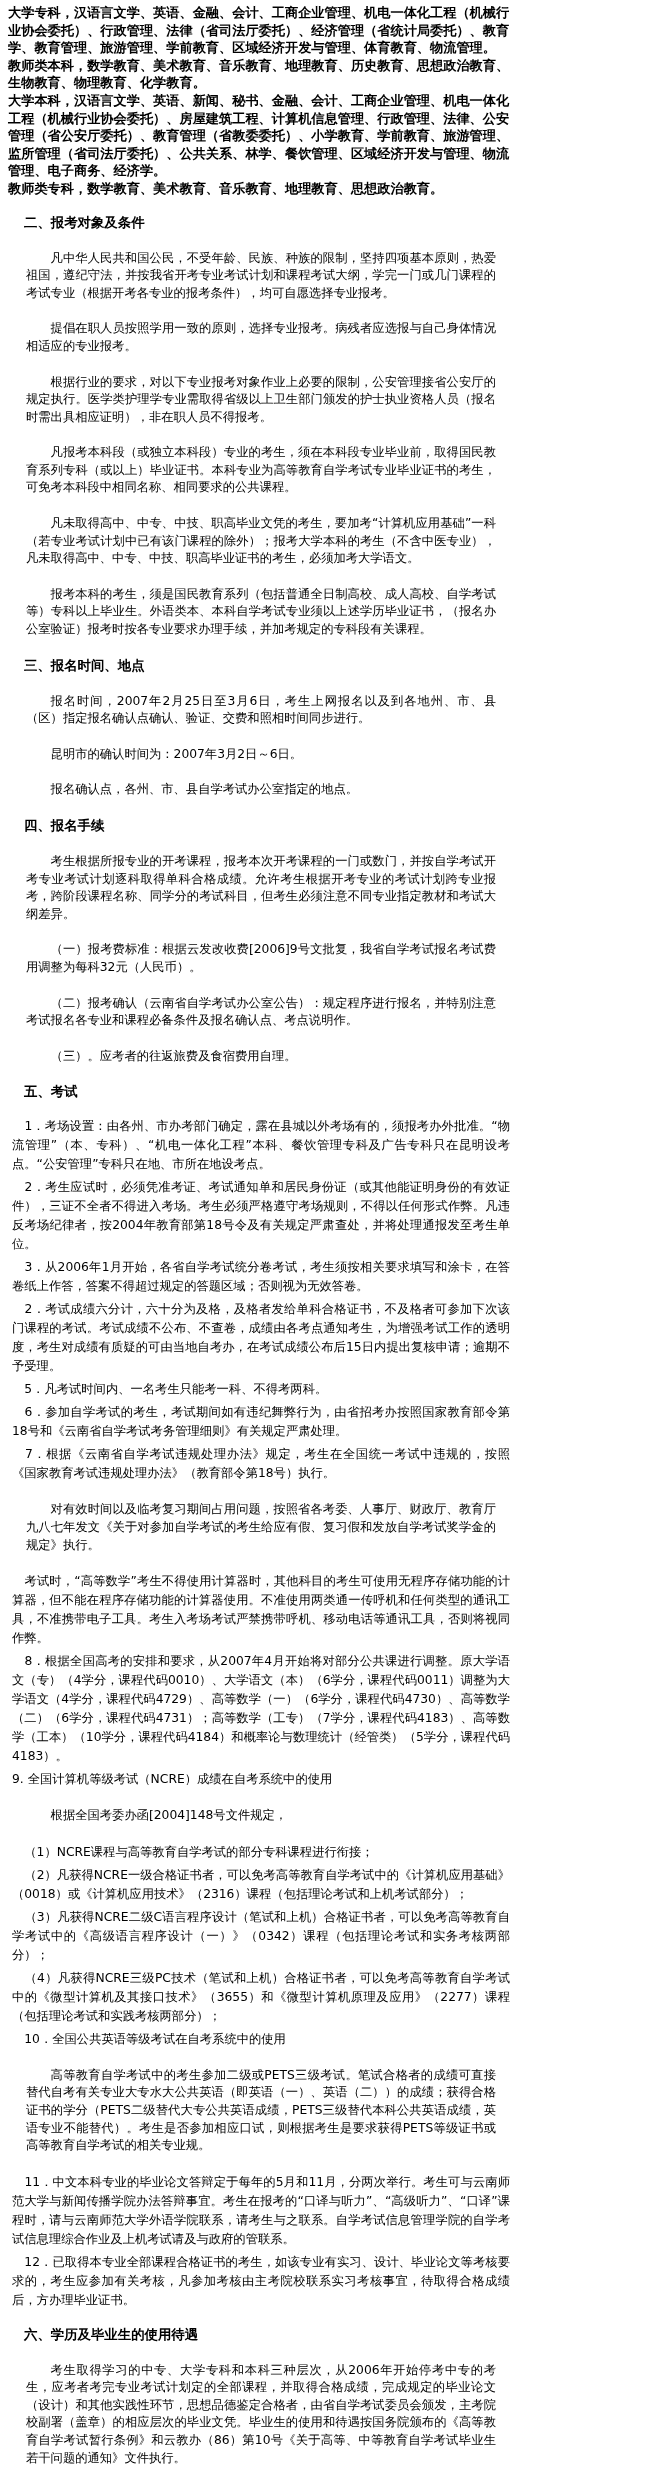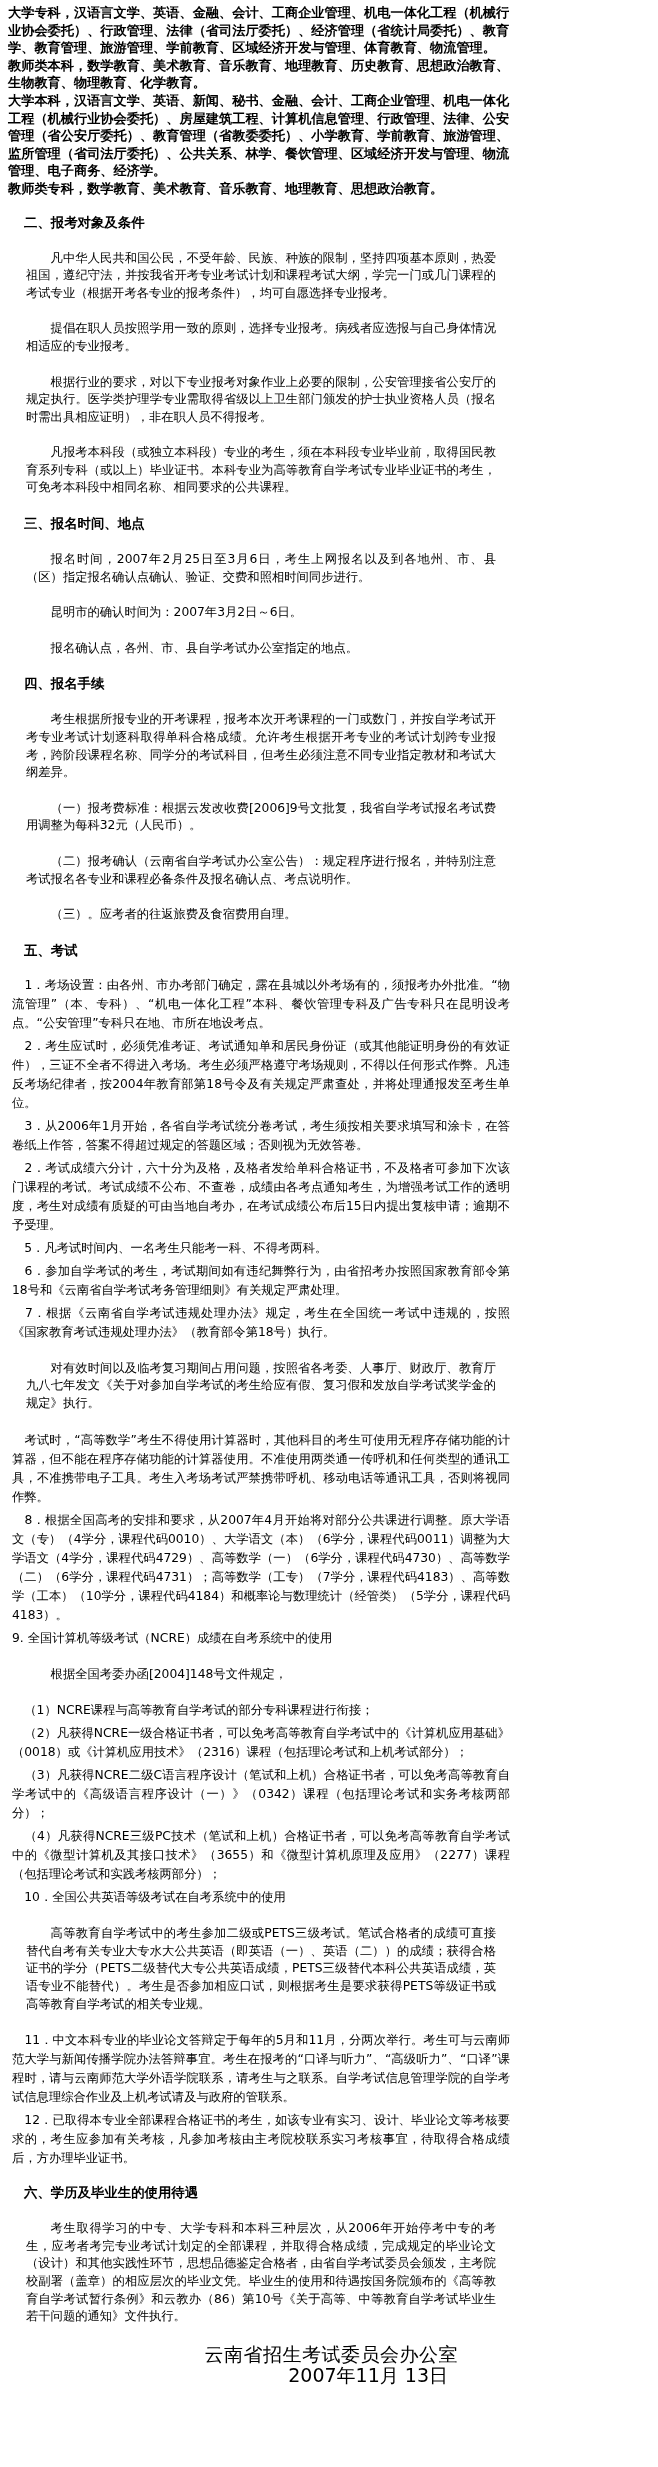--- a/index.html
+++ b/index.html
@@ -73,20 +73,22 @@
   <div id="content">
       <p class="head">大学专科，汉语言文学、英语、金融、会计、工商企业管理、机电一体化工程（机械行业协会委托）、行政管理、法律（省司法厅委托）、经济管理（省统计局委托）、教育学、教育管理、旅游管理、学前教育、区域经济开发与管理、体育教育、物流管理。</p>
       <p class="head">教师类本科，数学教育、美术教育、音乐教育、地理教育、历史教育、思想政治教育、生物教育、物理教育、化学教育。</p>
       <p class="head">大学本科，汉语言文学、英语、新闻、秘书、金融、会计、工商企业管理、机电一体化工程（机械行业协会委托）、房屋建筑工程、计算机信息管理、行政管理、法律、公安管理（省公安厅委托）、教育管理（省教委委托）、小学教育、学前教育、旅游管理、监所管理（省司法厅委托）、公共关系、林学、餐饮管理、区域经济开发与管理、物流管理、电子商务、经济学。</p>
       <p class="head">教师类专科，数学教育、美术教育、音乐教育、地理教育、思想政治教育。</p>
       <p class="sect">二、报考对象及条件</p>
       <p class="line indent2">凡中华人民共和国公民，不受年龄、民族、种族的限制，坚持四项基本原则，热爱祖国，遵纪守法，并按我省开考专业考试计划和课程考试大纲，学完一门或几门课程的考试专业（根据开考各专业的报考条件），均可自愿选择专业报考。</p>
       <p class="line indent2">提倡在职人员按照学用一致的原则，选择专业报考。病残者应选报与自己身体情况相适应的专业报考。</p>
       <p class="line indent2">根据行业的要求，对以下专业报考对象作业上必要的限制，公安管理接省公安厅的规定执行。医学类护理学专业需取得省级以上卫生部门颁发的护士执业资格人员（报名时需出具相应证明），非在职人员不得报考。</p>
       <p class="line indent2">凡报考本科段（或独立本科段）专业的考生，须在本科段专业毕业前，取得国民教育系列专科（或以上）毕业证书。本科专业为高等教育自学考试专业毕业证书的考生，可免考本科段中相同名称、相同要求的公共课程。</p>
+      <p class="line indent2">凡未取得高中、中专、中技、职高毕业文凭的考生，要加考“计算机应用基础”一科（若专业考试计划中已有该门课程的除外）；报考大学本科的考生（不含中医专业），凡未取得高中、中专、中技、职高毕业证书的考生，必须加考大学语文。</p>
+      <p class="line indent2">报考本科的考生，须是国民教育系列（包括普通全日制高校、成人高校、自学考试等）专科以上毕业生。外语类本、本科自学考试专业须以上述学历毕业证书，（报名办公室验证）报考时按各专业要求办理手续，并加考规定的专科段有关课程。</p>
       <p class="sect">三、报名时间、地点</p>
       <p class="line indent2">报名时间，2007年2月25日至3月6日，考生上网报名以及到各地州、市、县（区）指定报名确认点确认、验证、交费和照相时间同步进行。</p>
       <p class="line indent2">昆明市的确认时间为：2007年3月2日～6日。</p>
       <p class="line indent2">报名确认点，各州、市、县自学考试办公室指定的地点。</p>
       <p class="sect">四、报名手续</p>
       <p class="line indent2">考生根据所报专业的开考课程，报考本次开考课程的一门或数门，并按自学考试开考专业考试计划逐科取得单科合格成绩。允许考生根据开考专业的考试计划跨专业报考，跨阶段课程名称、同学分的考试科目，但考生必须注意不同专业指定教材和考试大纲差异。</p>
       <p class="line indent2">（一）报考费标准：根据云发改收费[2006]9号文批复，我省自学考试报名考试费用调整为每科32元（人民币）。</p>
       <p class="line indent2">（二）报考确认（云南省自学考试办公室公告）：规定程序进行报名，并特别注意考试报名各专业和课程必备条件及报名确认点、考点说明作。</p>
       <p class="line indent2">（三）。应考者的往返旅费及食宿费用自理。</p>
       <p class="sect">五、考试</p>

